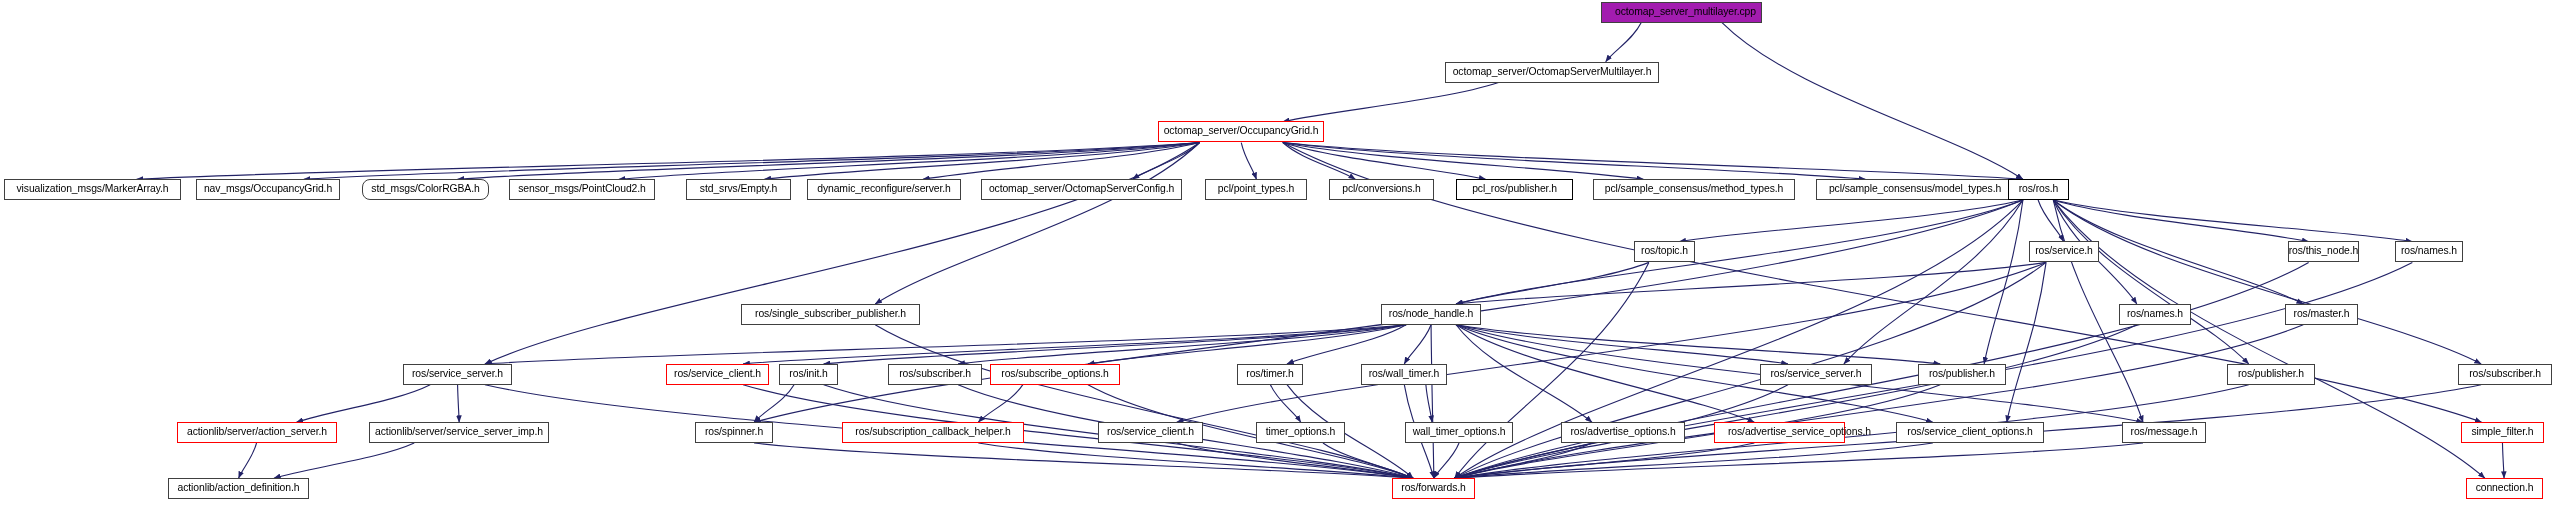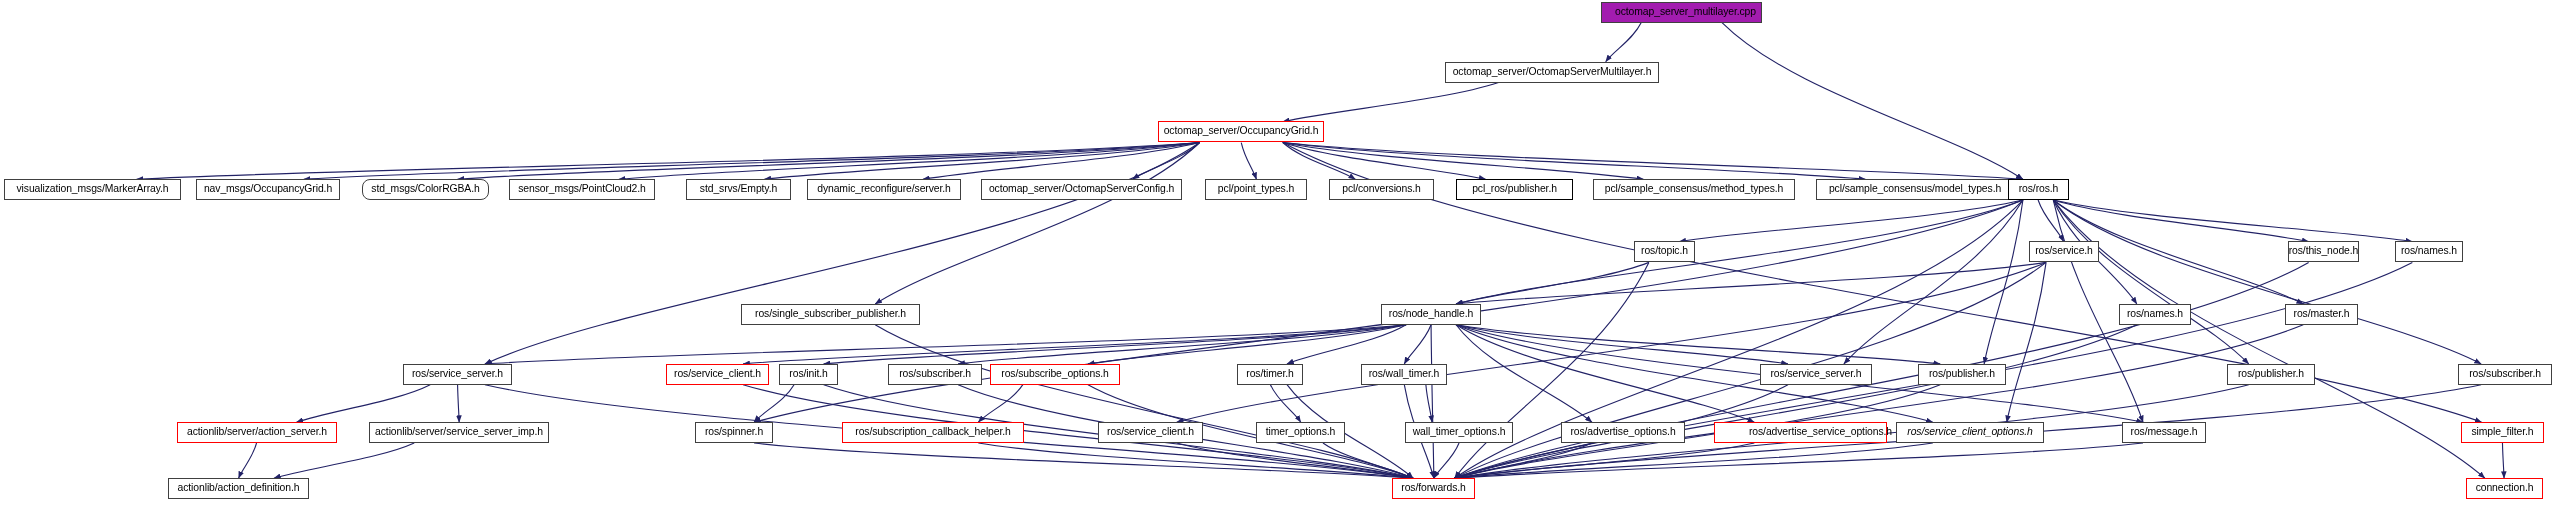--- a/index.html
+++ b/index.html
@@ -280,24 +280,24 @@
       </div>
       <div class="node" style="left: 1256px; top: 422px; width: 89px;">
         <span class="label">timer_options.h</span>
       </div>
       <div class="node" style="left: 1405px; top: 422px; width: 108px;">
         <span class="label">wall_timer_options.h</span>
       </div>
       <div class="node" style="left: 1561px; top: 422px; width: 124px;">
         <span class="label">ros/advertise_options.h</span>
       </div>
-      <div class="node red" style="left: 1714px; top: 422px; width: 173px; padding-left: 40px;">
+      <div class="node red" style="left: 1714px; top: 422px; width: 131px; padding-left: 40px;">
         <span class="label">ros/advertise_service_options.h</span>
       </div>
-      <div class="node" style="left: 1896px; top: 422px; width: 148px; font-style: italic;">
+      <div class="node" style="left: 1896px; top: 422px; width: 148px;">
         <span class="label">ros/service_client_options.h</span>
       </div>
       <div class="node" style="left: 2122px; top: 422px; width: 84px;">
         <span class="label">ros/message.h</span>
       </div>
       <div class="node red" style="left: 2461px; top: 422px; width: 83px;">
         <span class="label">simple_filter.h</span>
       </div>
       <div class="node" style="left: 168px; top: 478px; width: 141px;">
         <span class="label">actionlib/action_definition.h</span>

